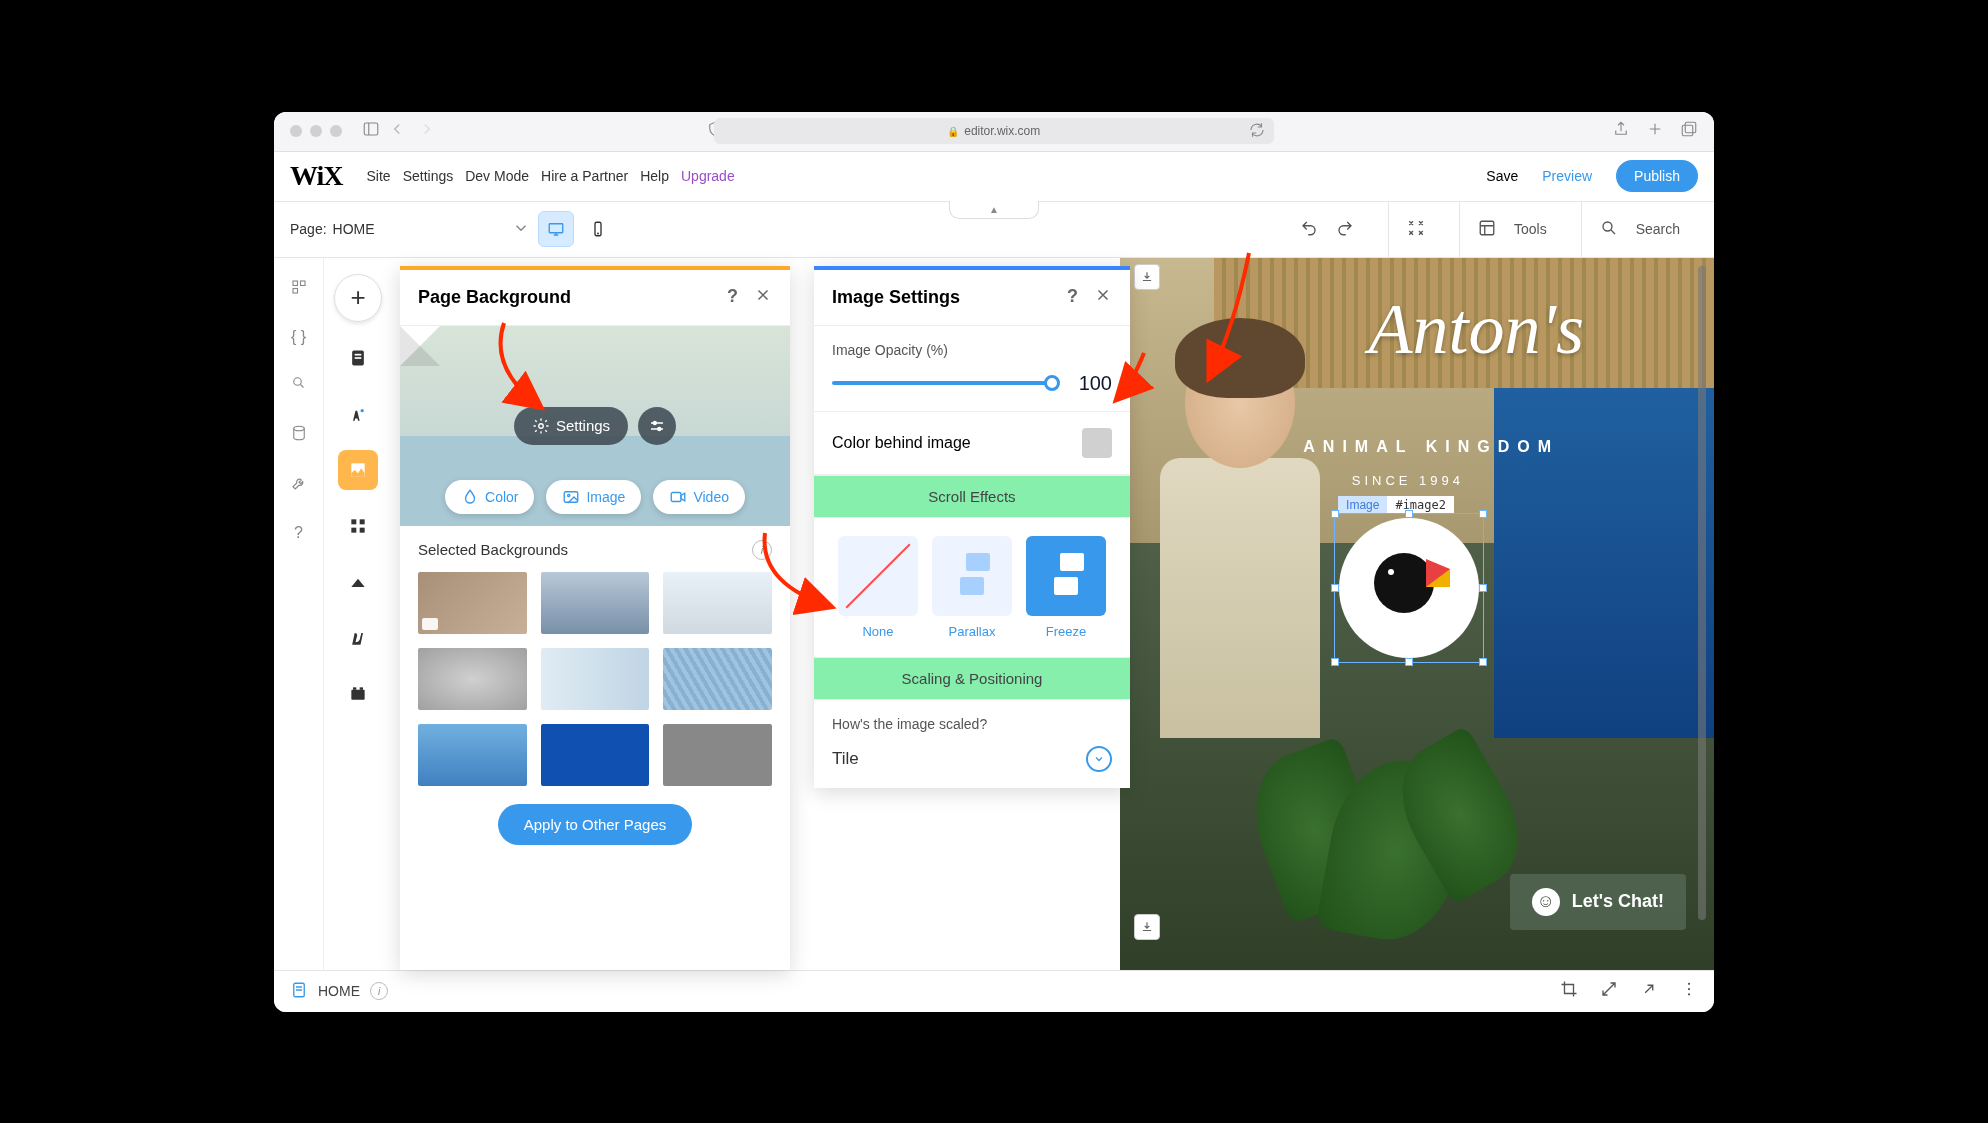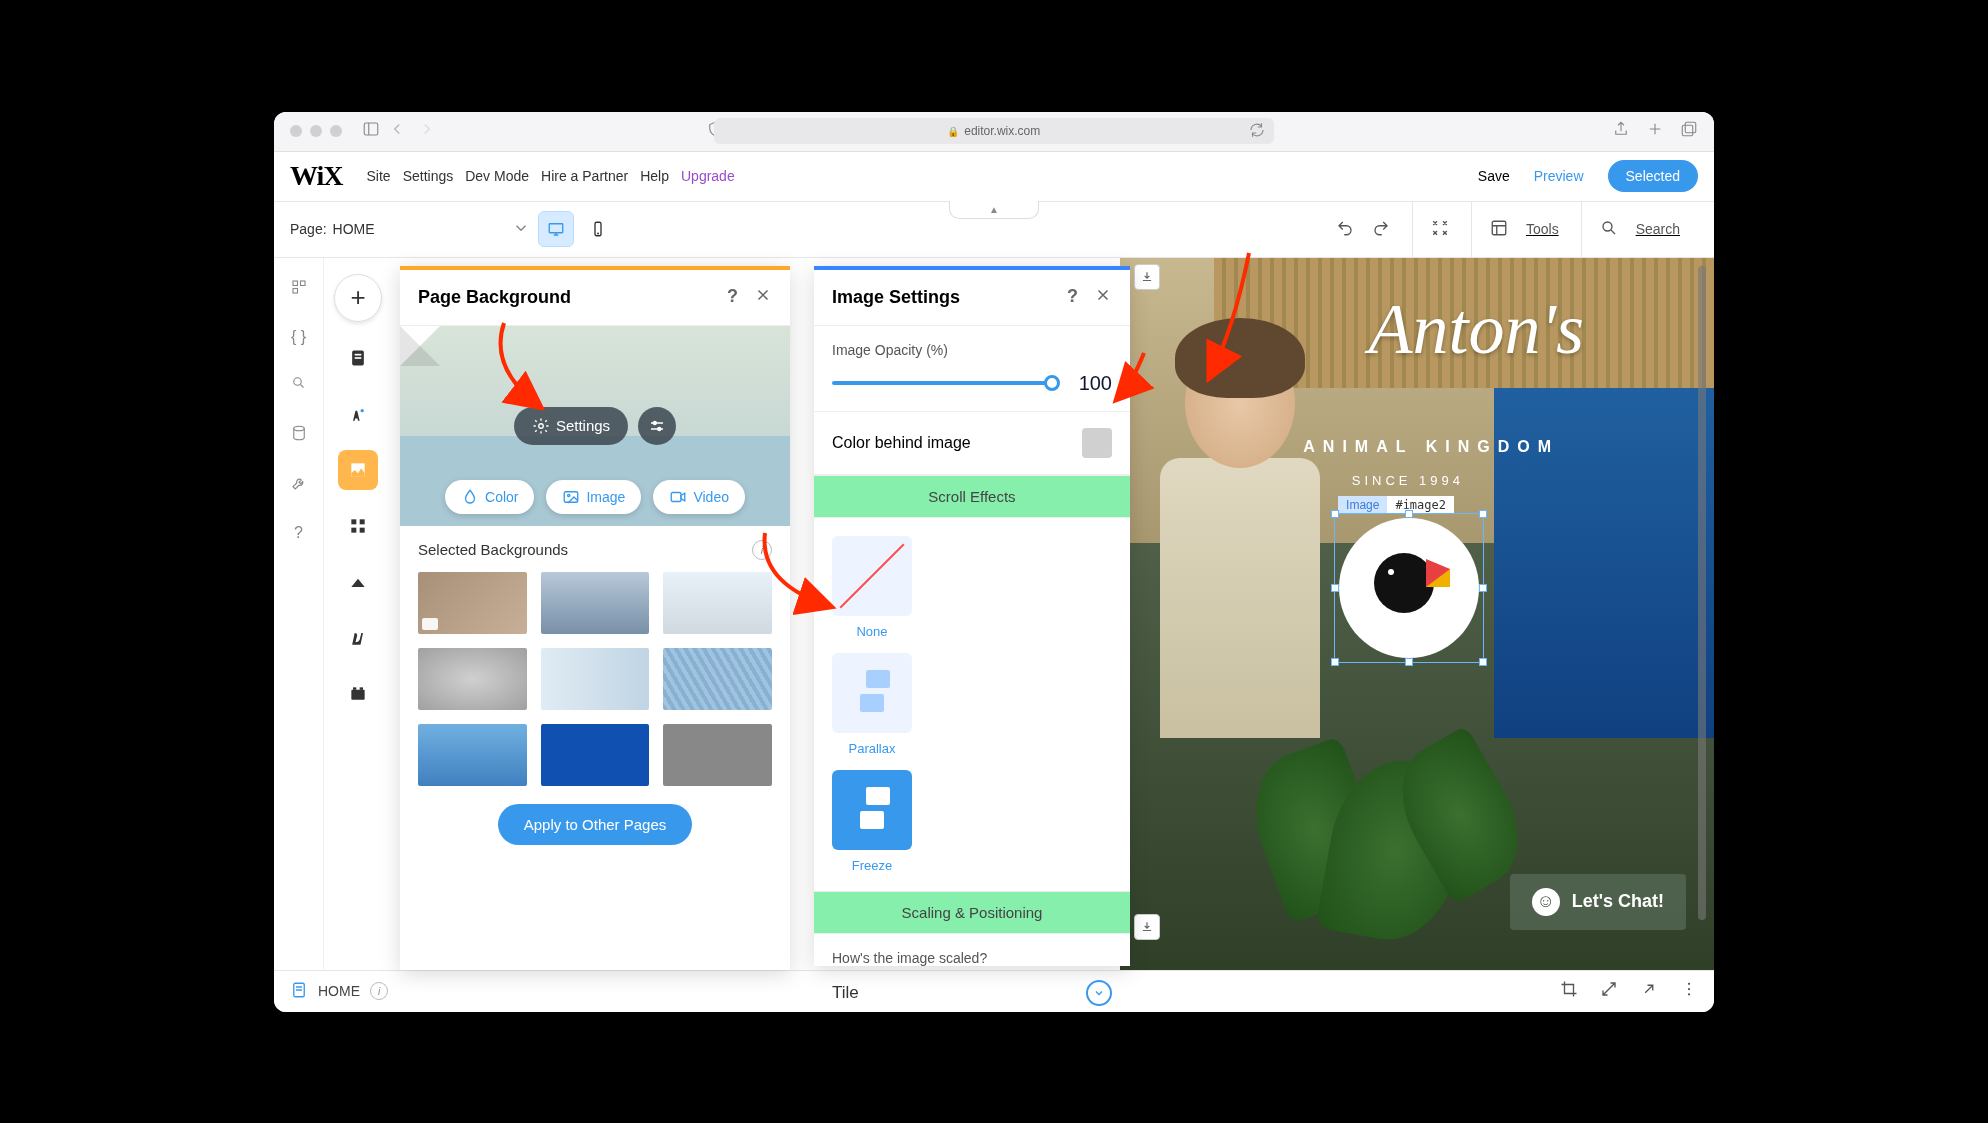--- a/index.html
+++ b/index.html
@@ -23,21 +23,21 @@
 .menu-preview { color: #3899ec; }
 .publish-btn { background: #3899ec; color: #fff; padding: 8px 18px; border-radius: 18px; border: none; font-size: 14px; }
 .pull-tab { position: absolute; left: 50%; top: 100%; transform: translateX(-50%); width: 90px; height: 18px; background: #fff; border: 1px solid #ddd; border-top: none; border-radius: 0 0 10px 10px; display: flex; align-items: center; justify-content: center; color: #888; font-size: 10px; z-index: 5; }
 
 .toolbar-row { height: 56px; display: flex; align-items: center; padding: 0 16px; border-bottom: 1px solid #e5e5e5; }
 .page-selector { display: flex; align-items: center; gap: 6px; font-size: 14px; color: #333; width: 240px; }
 .page-selector .chev { margin-left: auto; color: #888; }
 .device-toggles { display: flex; gap: 6px; margin-left: 8px; }
 .device-btn { width: 36px; height: 36px; border-radius: 6px; display: flex; align-items: center; justify-content: center; color: #333; }
 .device-btn.active { background: #d6ebff; color: #3899ec; border: 1px solid #b8dcff; }
-.toolbar-right { margin-left: auto; display: flex; align-items: center; gap: 4px; text-decoration: underline; }
+.toolbar-right { margin-left: auto; display: flex; align-items: center; gap: 16px; }
 .tr-group { display: flex; align-items: center; gap: 18px; padding: 0 18px; border-left: 1px solid #e5e5e5; height: 56px; color: #555; font-size: 14px; }
 .tr-group.first { border-left: none; }
 
 .workspace { display: flex; height: 712px; position: relative; }
 .left-rail { width: 50px; background: #fff; border-right: 1px solid #eee; display: flex; flex-direction: column; align-items: center; gap: 28px; padding-top: 20px; color: #888; font-size: 16px; }
 .editor-sidebar { width: 68px; background: #fff; display: flex; flex-direction: column; align-items: center; gap: 16px; padding-top: 16px; }
 .add-btn { width: 48px; height: 48px; border-radius: 50%; border: 1px solid #ddd; display: flex; align-items: center; justify-content: center; font-size: 26px; color: #333; box-shadow: 0 2px 4px rgba(0,0,0,.1); }
 .sidebar-icon { width: 40px; height: 40px; border-radius: 8px; display: flex; align-items: center; justify-content: center; color: #333; font-size: 18px; }
 .sidebar-icon.active { background: #ffb74d; color: #fff; }
 .sidebar-icon svg { width: 20px; height: 20px; }
@@ -77,21 +77,21 @@
 .img-panel { width: 316px; position: absolute; left: 540px; top: 8px; border-top: 4px solid #3885ff; z-index: 20; max-height: 700px; }
 .img-section { padding: 16px 18px; border-bottom: 1px solid #eee; }
 .img-label { font-size: 14px; color: #555; margin-bottom: 14px; }
 .opacity-row { display: flex; align-items: center; gap: 16px; }
 .slider-track { flex: 1; height: 4px; background: #3899ec; border-radius: 2px; position: relative; }
 .slider-thumb { position: absolute; right: -8px; top: -6px; width: 16px; height: 16px; border-radius: 50%; background: #fff; border: 3px solid #3899ec; }
 .opacity-val { font-size: 20px; color: #0f172a; width: 44px; text-align: right; }
 .color-row { display: flex; align-items: center; justify-content: space-between; }
 .color-swatch { width: 30px; height: 30px; background: #d0d0d0; border-radius: 4px; }
 .section-title { background: #86efac; padding: 12px; text-align: center; font-size: 15px; color: #444; border-top: 1px solid #eee; border-bottom: 1px solid #eee; }
-.scroll-effects { display: flex; gap: 14px; padding: 18px; justify-content: center; flex-direction: column; }
+.scroll-effects { display: flex; gap: 14px; padding: 18px; justify-content: center; }
 .effect-card { width: 80px; text-align: center; }
 .effect-box { width: 80px; height: 80px; border-radius: 6px; display: flex; align-items: center; justify-content: center; margin-bottom: 8px; position: relative; }
 .effect-box.none { background: #edf4ff; }
 .effect-box.none::before { content: ''; position: absolute; width: 90px; height: 2px; background: #ff4d4d; transform: rotate(-45deg); }
 .effect-box.parallax { background: #edf4ff; }
 .effect-box.freeze { background: #3899ec; }
 .eff-icon { display: flex; flex-direction: column; gap: 2px; }
 .eff-card-sm { width: 24px; height: 18px; background: #a8d0ff; border-radius: 2px; position: relative; }
 .effect-box.freeze .eff-card-sm { background: #fff; }
 .effect-label { font-size: 13px; color: #3899ec; }
@@ -217,21 +217,21 @@
       <span>Site</span>
       <span>Settings</span>
       <span>Dev Mode</span>
       <span>Hire a Partner</span>
       <span>Help</span>
       <span class="menu-upgrade">Upgrade</span>
     </div>
     <div class="menu-right">
       <span>Save</span>
       <span class="menu-preview">Preview</span>
-      <button class="publish-btn">Selected</button>
+      <button class="publish-btn">Publish</button>
     </div>
     <div class="pull-tab">▲</div>
   </div>
 
   <div class="toolbar-row">
     <div class="page-selector">
       <span>Page:</span>
       <span>HOME</span>
       <span class="chev">
         <svg class="ic" viewBox="0 0 24 24" fill="none" stroke="currentColor" stroke-width="2">

